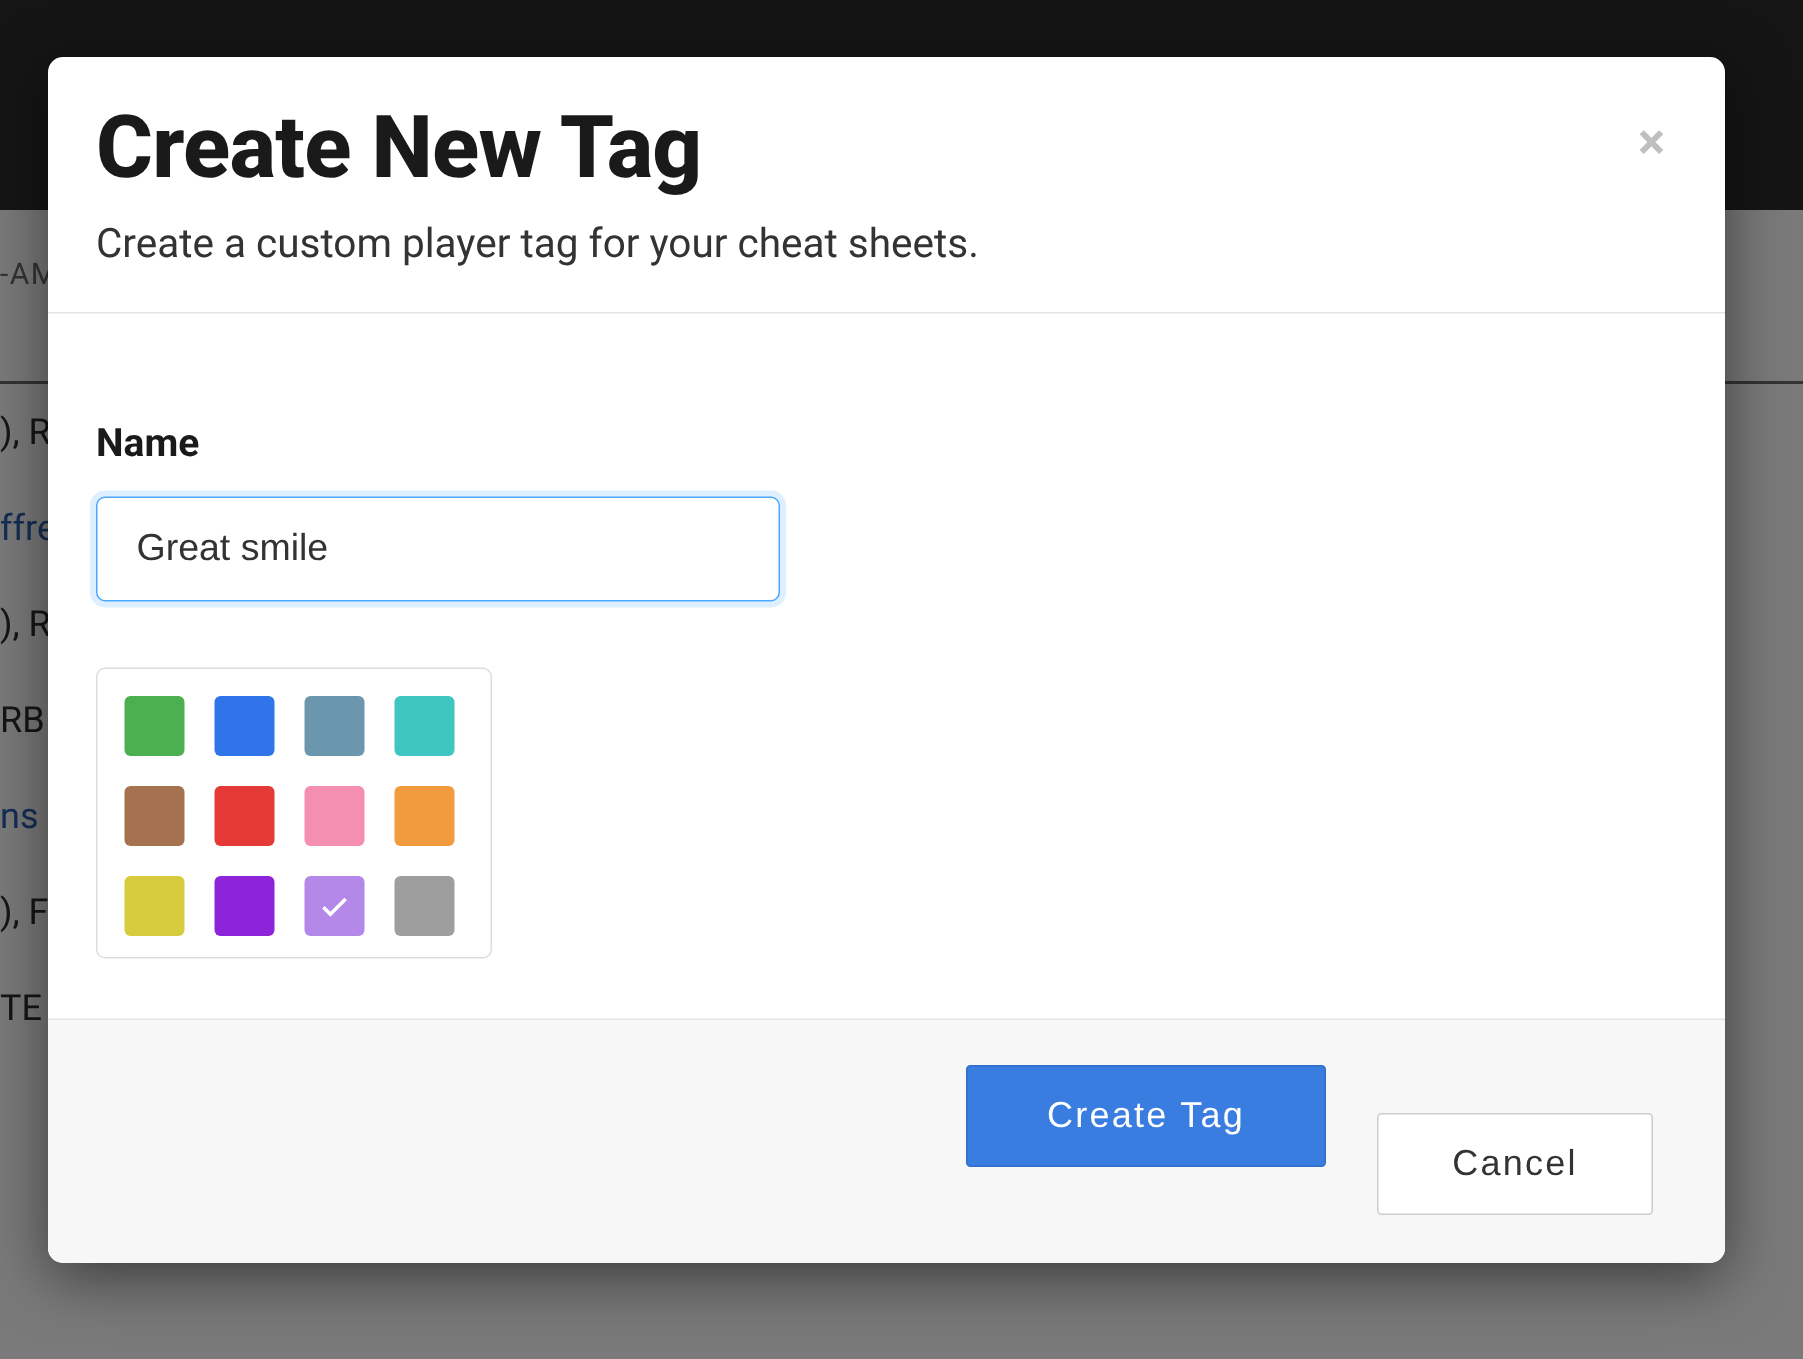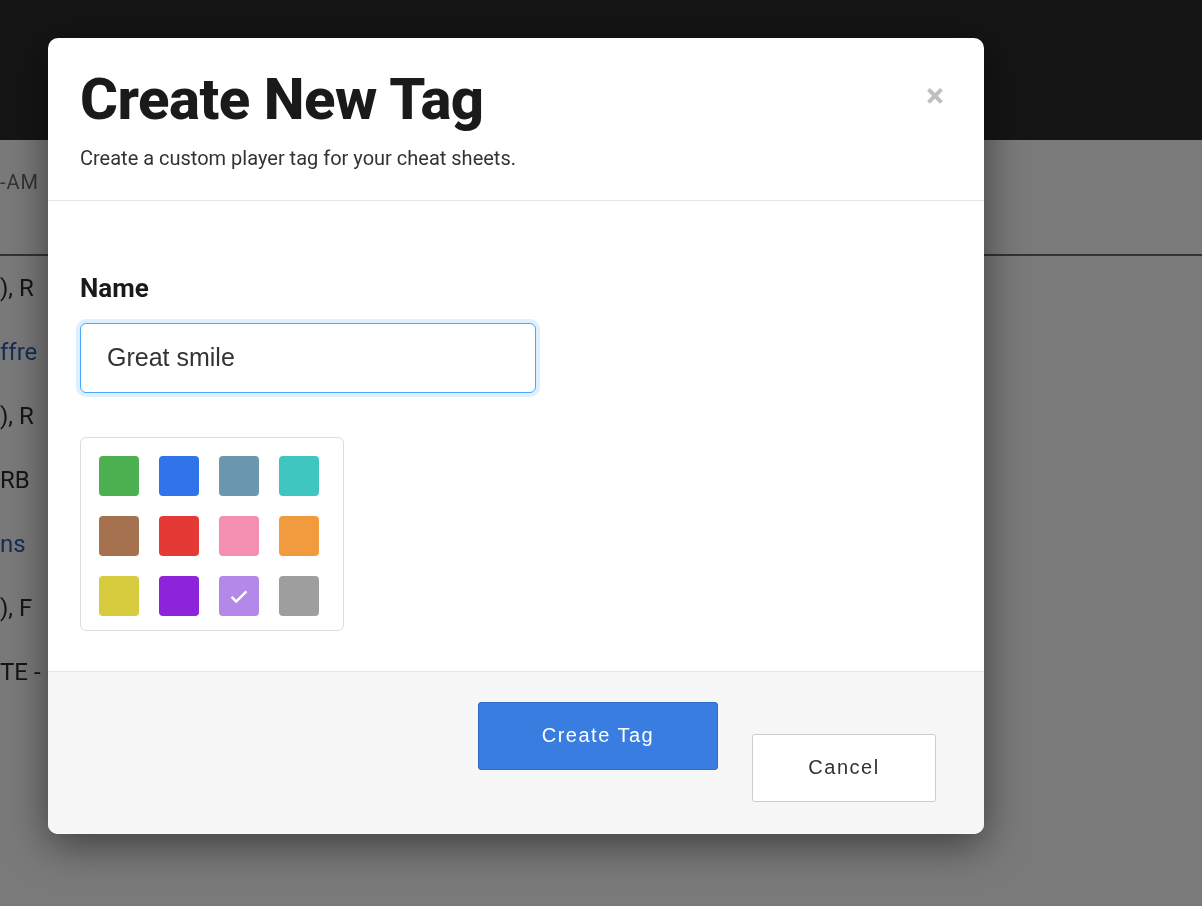--- a/index.html
+++ b/index.html
@@ -53,43 +53,43 @@
 
   .overlay {
     position: absolute;
     inset: 0;
     background: rgba(0,0,0,0.5);
   }
 
   .modal {
     position: absolute;
     top: 38px;
-    left: 48px;
-    width: 936px;
+    left: 32px;
+    width: 1118px;
     background: #fff;
     border-radius: 10px;
     box-shadow: 0 10px 40px rgba(0,0,0,0.5);
     overflow: hidden;
   }
 
   .modal-header {
     padding: 30px 32px 30px 32px;
     border-bottom: 1px solid #e5e5e5;
     position: relative;
   }
   .modal-title {
     font-size: 58px;
     font-weight: 800;
     letter-spacing: -0.5px;
     color: #1a1a1a;
     line-height: 1.1;
     margin-bottom: 14px;
   }
   .modal-subtitle {
-    font-size: 20px;
+    font-size: 27px;
     font-weight: 400;
     color: #333;
   }
   .close-btn {
     position: absolute;
     top: 40px;
     right: 32px;
     width: 34px;
     height: 34px;
     cursor: pointer;
@@ -154,21 +154,21 @@
     background: #f7f7f7;
     border-top: 1px solid #e5e5e5;
     padding: 30px 48px 32px 48px;
     display: flex;
     justify-content: flex-end;
     gap: 34px;
   }
   .btn {
     height: 68px;
     padding: 16px 40px;
-    font-size: 20px;
+    font-size: 24px;
     border-radius: 3px;
     cursor: pointer;
     display: inline-flex;
     align-items: center;
     justify-content: center;
     letter-spacing: 1.5px;
   }
   .btn-primary {
     background: #3a7de0;
     color: #fff;

